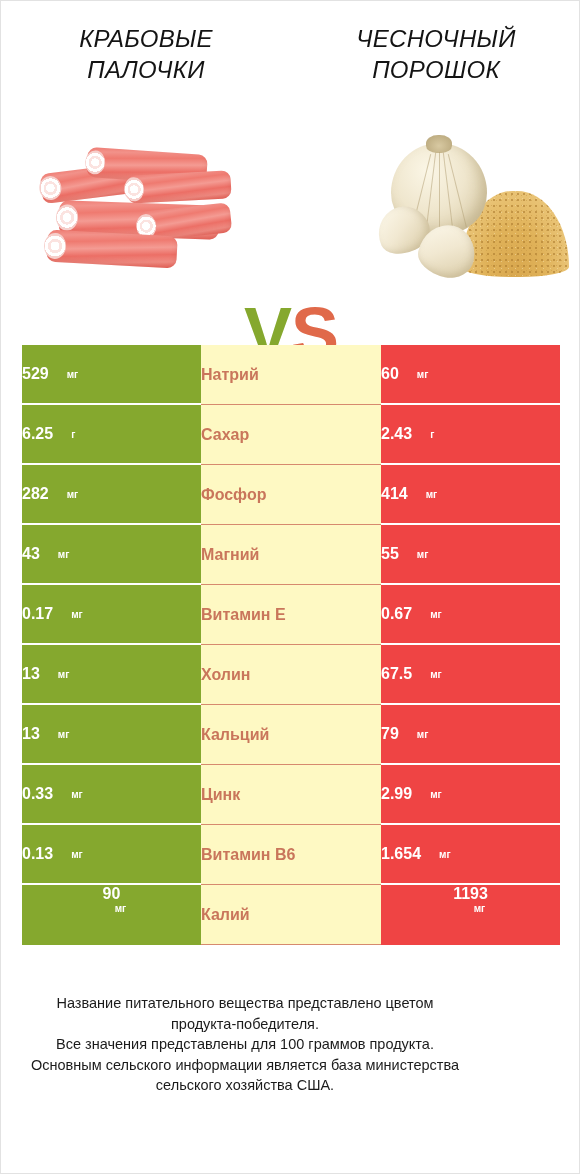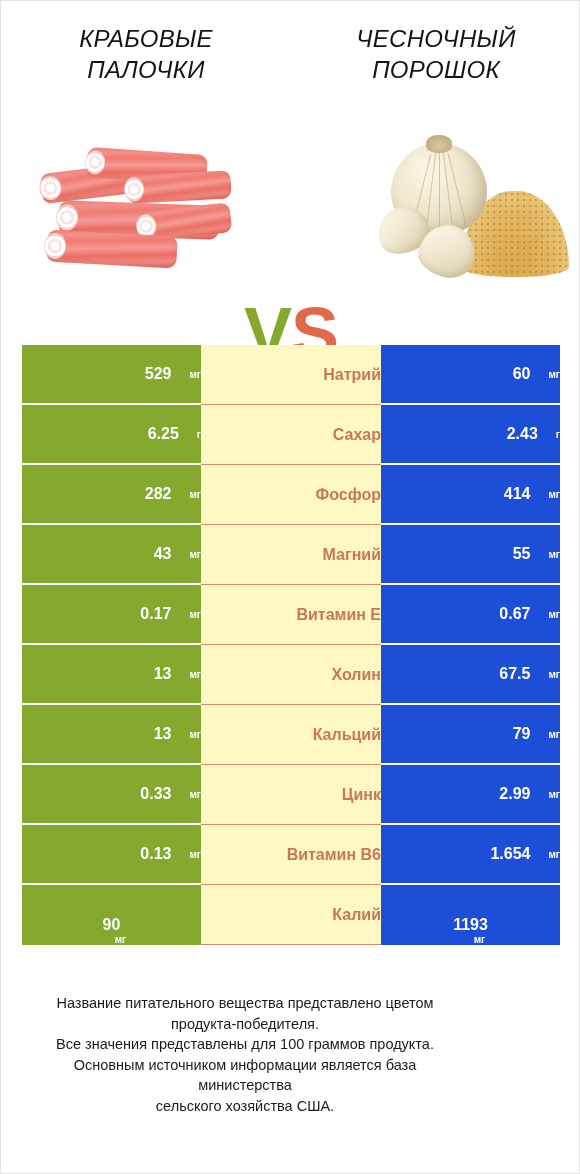--- a/index.html
+++ b/index.html
@@ -157,40 +157,40 @@
     width: 538px;
   }
   .row {
     display: flex;
     height: 60px;
     margin-bottom: 0;
   }
   .cell {
     display: flex;
     align-items: center;
-    justify-content: flex-end;
+    justify-content: flex-start;
     box-sizing: border-box;
     font-size: 16px;
     font-weight: 700;
   }
   .cell.left {
     width: 179px;
     background: #85A82E;
     color: #ffffff;
     border-bottom: 2px solid #ffffff;
   }
   .cell.mid {
     width: 180px;
     background: #fef9c3;
     color: #C9765B;
     border-bottom: 1px solid #D68A6E;
   }
   .cell.right {
     width: 179px;
-    background: #1d4ed8;
+    background: #ef4444;
     color: #ffffff;
     border-bottom: 2px solid #ffffff;
   }
   .row:last-child .cell.left,
   .row:last-child .cell.right { border-bottom: none; flex-direction: column; }
 
   .unit { font-size: 10px; font-weight: 700; margin-left: 18px; }
 
   
   .footer {
@@ -371,15 +371,15 @@
         <span>1193</span>
         <span class="unit">мг</span>
       </div>
     </div>
   </div>
 
 <div class="footer">
     <p>Название питательного вещества представлено цветом</p>
     <p>продукта-победителя.</p>
     <p>Все значения представлены для 100 граммов продукта.</p>
-    <p>Основным источником информации является база министерства</p>
+    <p>Основным сельского информации является база министерства</p>
     <p>сельского хозяйства США.</p>
   </div>
 
 </body></html>

